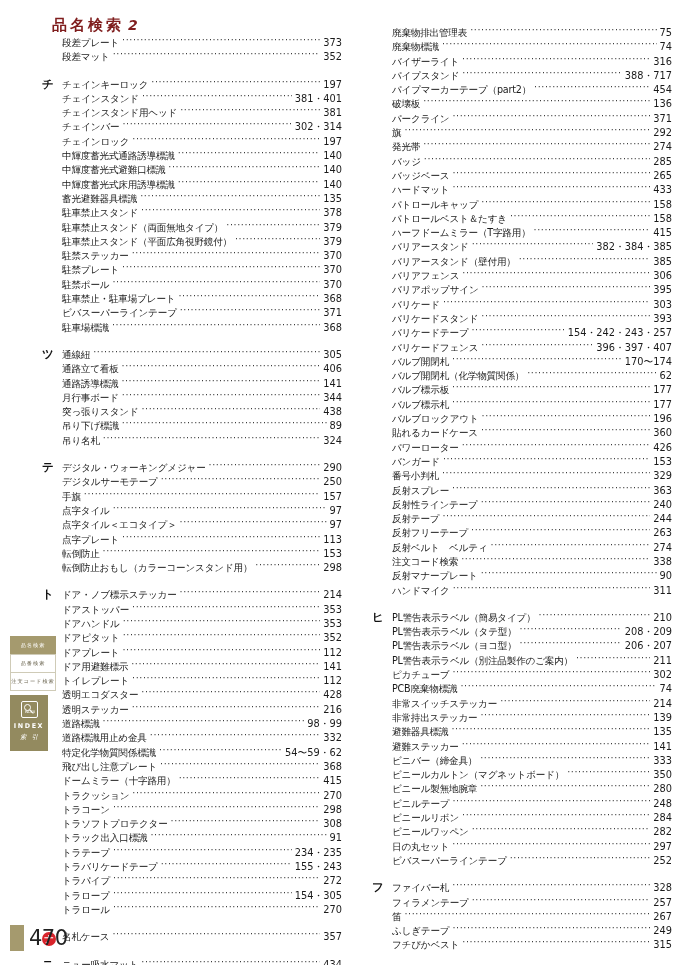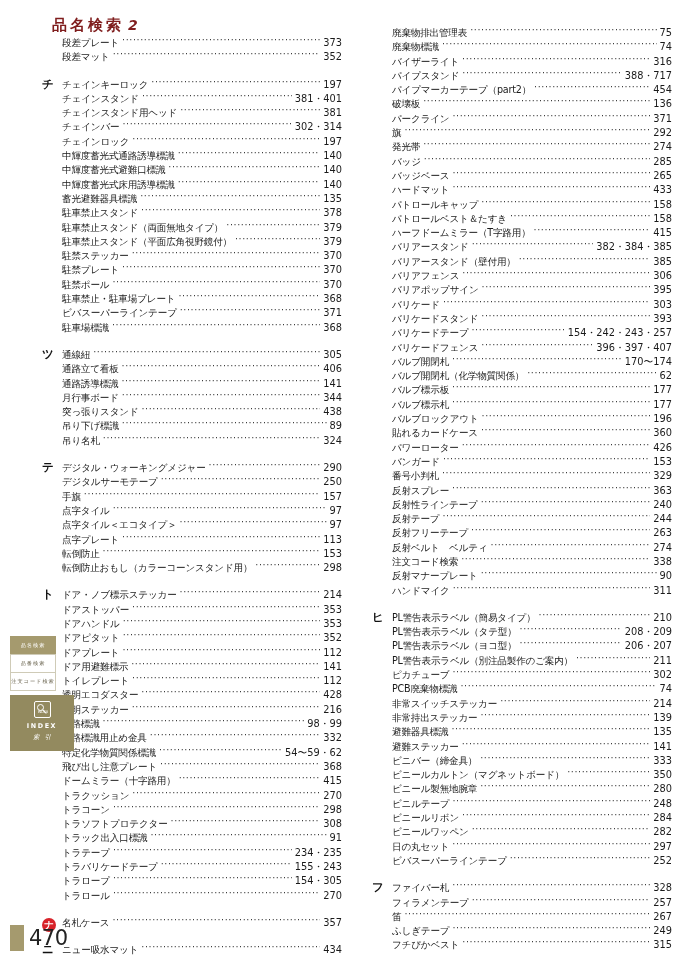--- a/index.html
+++ b/index.html
@@ -128,21 +128,21 @@
     padding: 5px 0 5px 0;
     background: #ffffff;
   }
   .tab.active {
     background: #a59a6e;
     color: #ffffff;
     border-color: #a59a6e;
   }
   .tab.last { border-bottom: 1px solid #cfcbb7; }
   #index-tab {
-    width: 64px;
+    width: 38px;
     box-sizing: border-box;
     background: #938a5f;
     color: #ffffff;
     text-align: center;
     padding: 6px 0 9px 0;
     margin-top: 4px;
   }
   #index-tab .ic {
     width: 17px;
     height: 17px;
@@ -554,20 +554,26 @@
         <div class="kana-cell"></div>
         <span class="ename">トラテープ</span>
         <span class="leader"></span>
         <span class="epage">234・235</span>
       </div>
       <div class="entry">
         <div class="kana-cell"></div>
         <span class="ename">トラバリケードテープ</span>
         <span class="leader"></span>
         <span class="epage">155・243</span>
+      </div>
+      <div class="entry">
+        <div class="kana-cell"></div>
+        <span class="ename">トラパイプ</span>
+        <span class="leader"></span>
+        <span class="epage">272</span>
       </div>
       <div class="entry">
         <div class="kana-cell"></div>
         <span class="ename">トラロープ</span>
         <span class="leader"></span>
         <span class="epage">154・305</span>
       </div>
       <div class="entry">
         <div class="kana-cell"></div>
         <span class="ename">トラロール</span>

